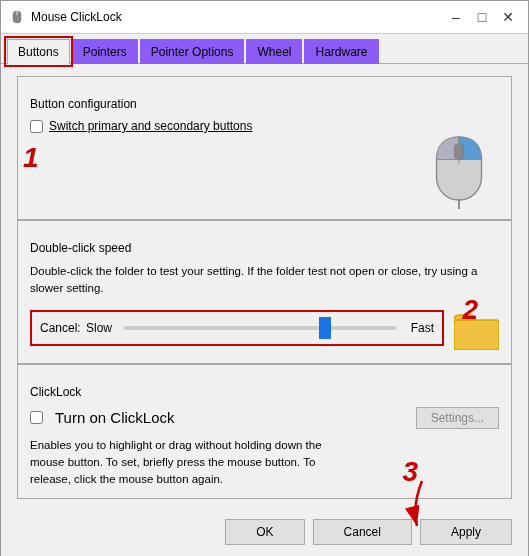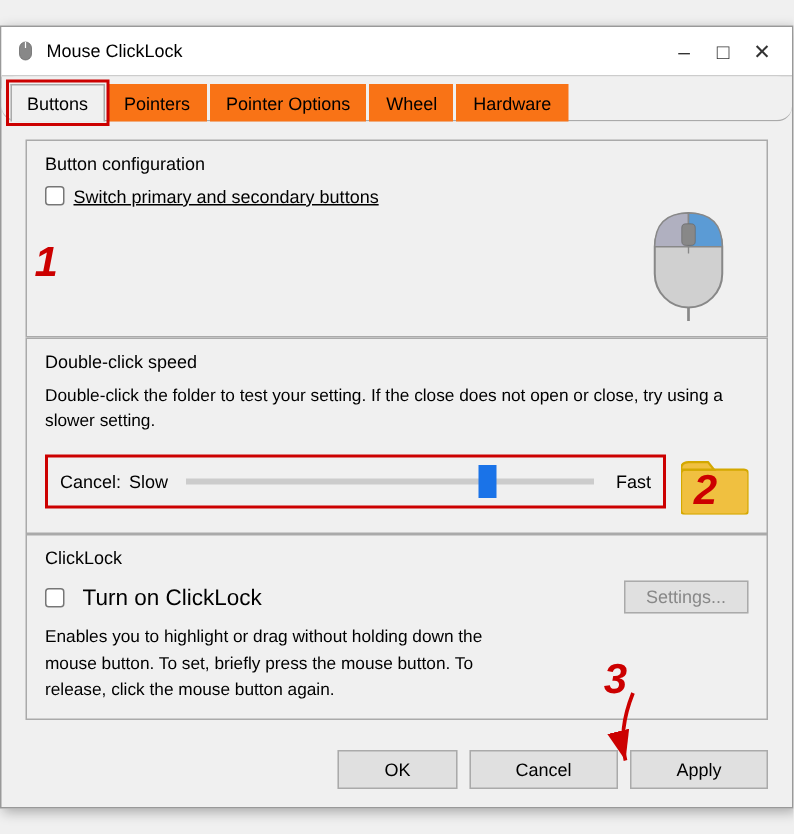--- a/index.html
+++ b/index.html
@@ -55,50 +55,49 @@
       align-items: center;
       justify-content: center;
       color: #333;
     }
 
     .tabs {
       display: flex;
       background: #f0f0f0;
       padding: 4px 6px 0;
       border-bottom: 1px solid #aaa;
-      border-radius: 10px;
     }
     .tab {
       padding: 5px 10px;
       cursor: pointer;
       font-size: 12px;
       border: 1px solid transparent;
       border-bottom: none;
       margin-right: 2px;
-      background: #f97316;
+      background: #8b5cf6;
       position: relative;
       bottom: -1px;
     }
     .tab.active {
       background: #f0f0f0;
       border-color: #aaa;
       border-bottom-color: #f0f0f0;
       font-weight: normal;
       outline: 2px solid #cc0000;
       outline-offset: 1px;
       z-index: 1;
     }
 
     .content {
       padding: 12px 16px;
     }
 
     .section {
       border: 1px solid #aaa;
-      padding: 8px 12px 10px;
+      padding: 20px 12px 10px;
       background: #f0f0f0;
       position: relative;
     }
     .section-title {
       font-size: 12px;
       color: #000;
       margin-bottom: 8px;
     }
 
     .button-config {
@@ -294,21 +293,21 @@
 
           <line x1="40" y1="90" x2="40" y2="100" stroke="#888" stroke-width="2"></line>
         </svg>
       </div>
     </div>
 
     <span class="annotation-number num2" style="position:absolute; top:230px; right:50px;">2</span>
 
     <div class="section">
       <div class="section-title">Double-click speed</div>
-      <div class="double-click-desc">Double-click the folder to test your setting. If the close does not open or close, try using a slower setting.</div>
+      <div class="double-click-desc">Double-click the folder to test your setting. If the folder test not open or close, try using a slower setting.</div>
       <div style="display:flex; align-items:center;">
         <div class="speed-row" style="flex:1;">
           <span class="speed-label">Cancel:</span>
           <span style="font-size:12px; margin-right:4px;">Slow</span>
           <div class="slider-container">
             <input type="range" min="0" max="100" value="75" style="">
           </div>
           <span class="speed-fast">Fast</span>
         </div>
 

